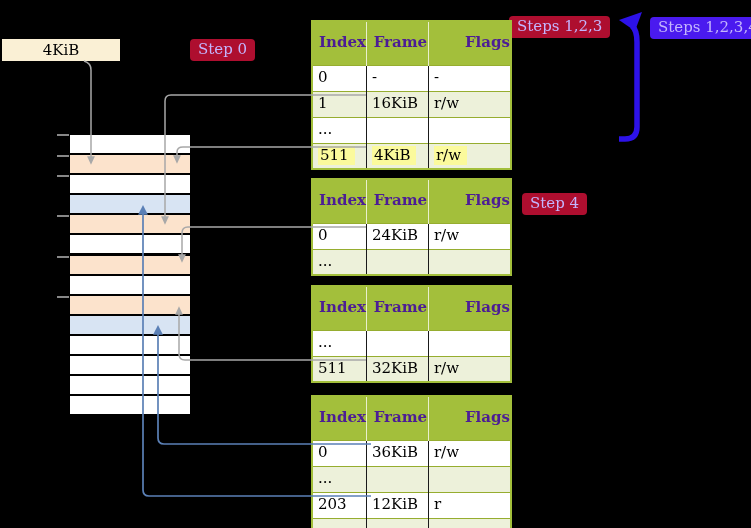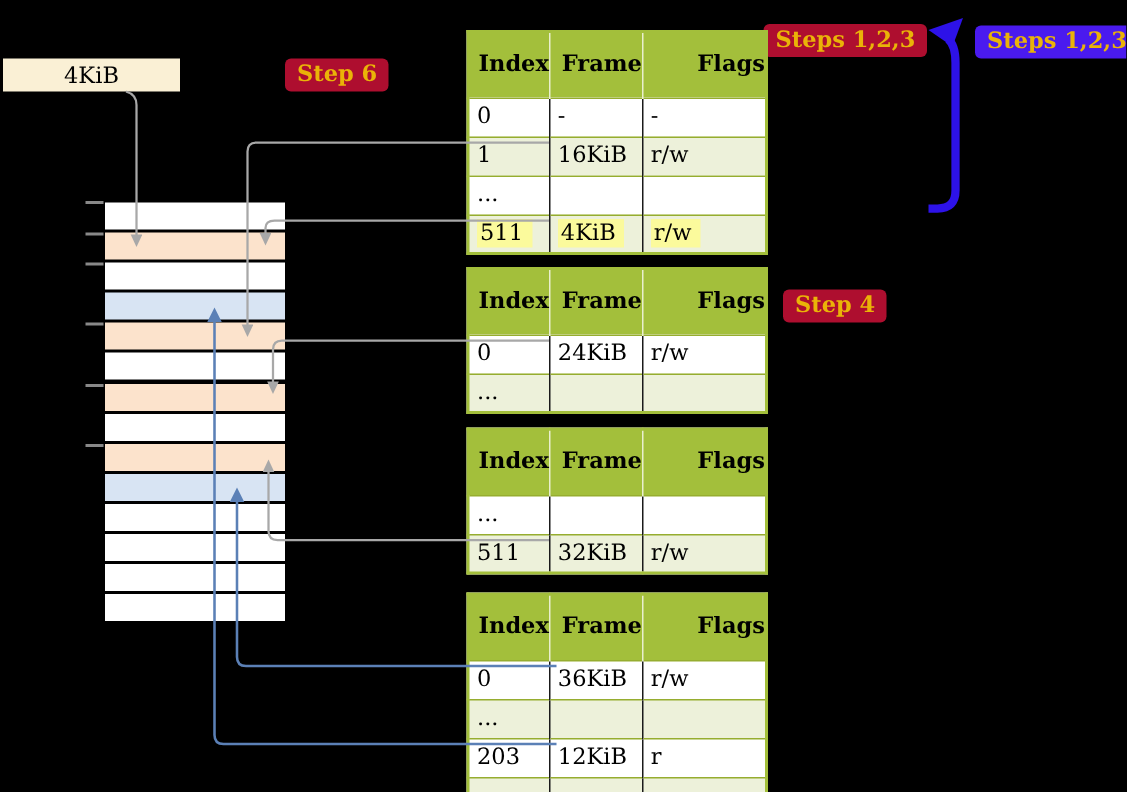--- a/index.html
+++ b/index.html
@@ -9,22 +9,22 @@
   }
 
   
   #label4k {
     position:absolute; left:2px; top:39px; width:118px; height:22px;
     background:var(--label-cream); text-align:center; line-height:22px;
   }
 
   
   .badge {
-    position:absolute; color:#eab308; padding:1px 8px 3px 8px; border-radius:4px;
-    background:var(--crimson-badge); white-space:nowrap;font-weight:bold;
+    position:absolute; color:#c4b5fd; padding:1px 8px 3px 8px; border-radius:4px;
+    background:var(--crimson-badge); white-space:nowrap;
   }
   .badge.blue { background:var(--blue-badge); }
   #badge-step0   { left:190px; top:39px; }
   #badge-steps123 { left:509px; top:16px; }
   #badge-steps1234 { left:650px; top:17px; }
   #badge-step4   { left:522px; top:156px;margin-top:37px; }
 
   
   #memcol { position:absolute; left:70px; top:135px; width:120px; }
   .mem-row { height:18px; margin-bottom:2.1px; }
@@ -34,21 +34,21 @@
   .mem-target { background:var(--mem-target-blue); }
   .tick { position:absolute; left:57px; width:12px; height:2px; background:var(--tick-gray); }
 
   
   table.ptable {
     position:absolute; left:311px; border-collapse:collapse; background:#fff;
     border:2px solid var(--header-green); table-layout:fixed;
   }
   .ptable col.c1 { width:54px; } .ptable col.c2 { width:62px; } .ptable col.c3 { width:49px; }
   .ptable th {
-    background:var(--header-green); color:#000000; font-weight:bold; text-align:right;
+    background:var(--header-green); color:#4c1d95; font-weight:bold; text-align:center;
     height:44px; box-sizing:border-box; padding:0 0 2px 6px; vertical-align:middle;
     border-right:1px solid #e9efce;
   }
   .ptable th:last-child { border-right:none;padding-left:36px; }
   .ptable td {
     height:26px; box-sizing:border-box; padding:0 0 2px 5px; vertical-align:middle;
     border-right:1px solid var(--grid-black);
     border-top:1.5px solid var(--row-border-green);
     background:#fff;
   }
@@ -66,21 +66,21 @@
   #mBlue path { fill:var(--blue-arrow); }
   .bighead { fill:var(--big-arrow-blue); }
 </style>
 </head>
 <body>
 
 <div id="stage">
 
   <div id="label4k">4KiB</div>
 
-  <div id="badge-step0" class="badge">Step 6</div>
+  <div id="badge-step0" class="badge">Step 0</div>
   <div id="badge-steps123" class="badge">Steps 1,2,3</div>
   <div id="badge-steps1234" class="badge blue">Steps 1,2,3,4</div>
   <div id="badge-step4" class="badge">Step 4</div>
 
   <div id="memcol">
       <div class="mem-row mem-plain"></div>
       <div class="mem-row mem-frame"></div>
       <div class="mem-row mem-plain"></div>
       <div class="mem-row mem-target"></div>
       <div class="mem-row mem-frame"></div>

